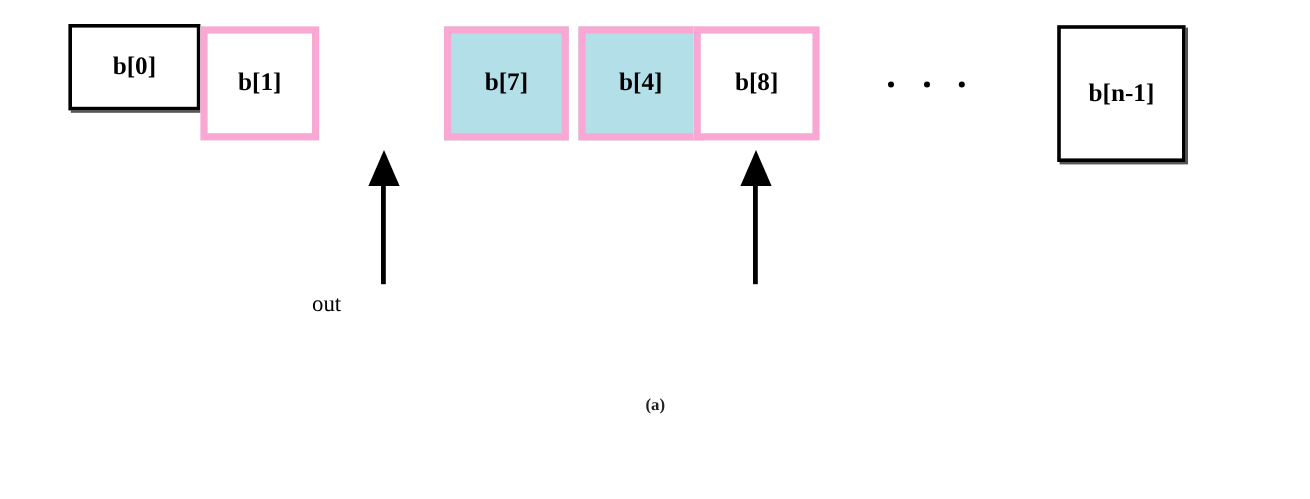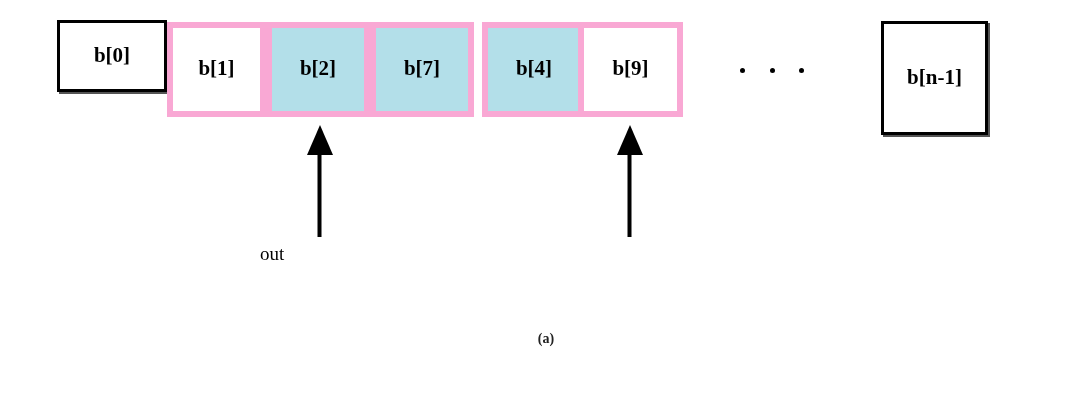--- a/index.html
+++ b/index.html
@@ -102,34 +102,31 @@
 <div id="canvas">
 
   <div class="cell thick" style="left:57px; top:20px; width:110px; height:72px;">
     <span class="cell-label">b[0]</span>
   </div>
 
   <div class="cell" style="left:167px; top:22px; width:99px; height:95px;">
     <span class="cell-label">b[1]</span>
   </div>
 
-  <div class="cell filled" style="left:266px; top:22px; width:104px; height:95px;">
-    <span class="cell-label">b[2]</span>
-  </div>
 
   <div class="cell filled" style="left:370px; top:22px; width:104px; height:95px;">
     <span class="cell-label">b[7]</span>
   </div>
 
   <div class="cell filled" style="left:482px; top:22px; width:104px; height:95px;">
     <span class="cell-label">b[4]</span>
   </div>
 
   <div class="cell" style="left:578px; top:22px; width:105px; height:95px;">
-    <span class="cell-label">b[9]</span>
+    <span class="cell-label">b[8]</span>
   </div>
 
   <div id="ellipsis">
     <span class="dot"></span>
     <span class="dot"></span>
     <span class="dot"></span>
   </div>
 
   <div class="cell thick" style="left:881px; top:21px; width:107px; height:114px;">
     <span class="cell-label">b[n-1]</span>

